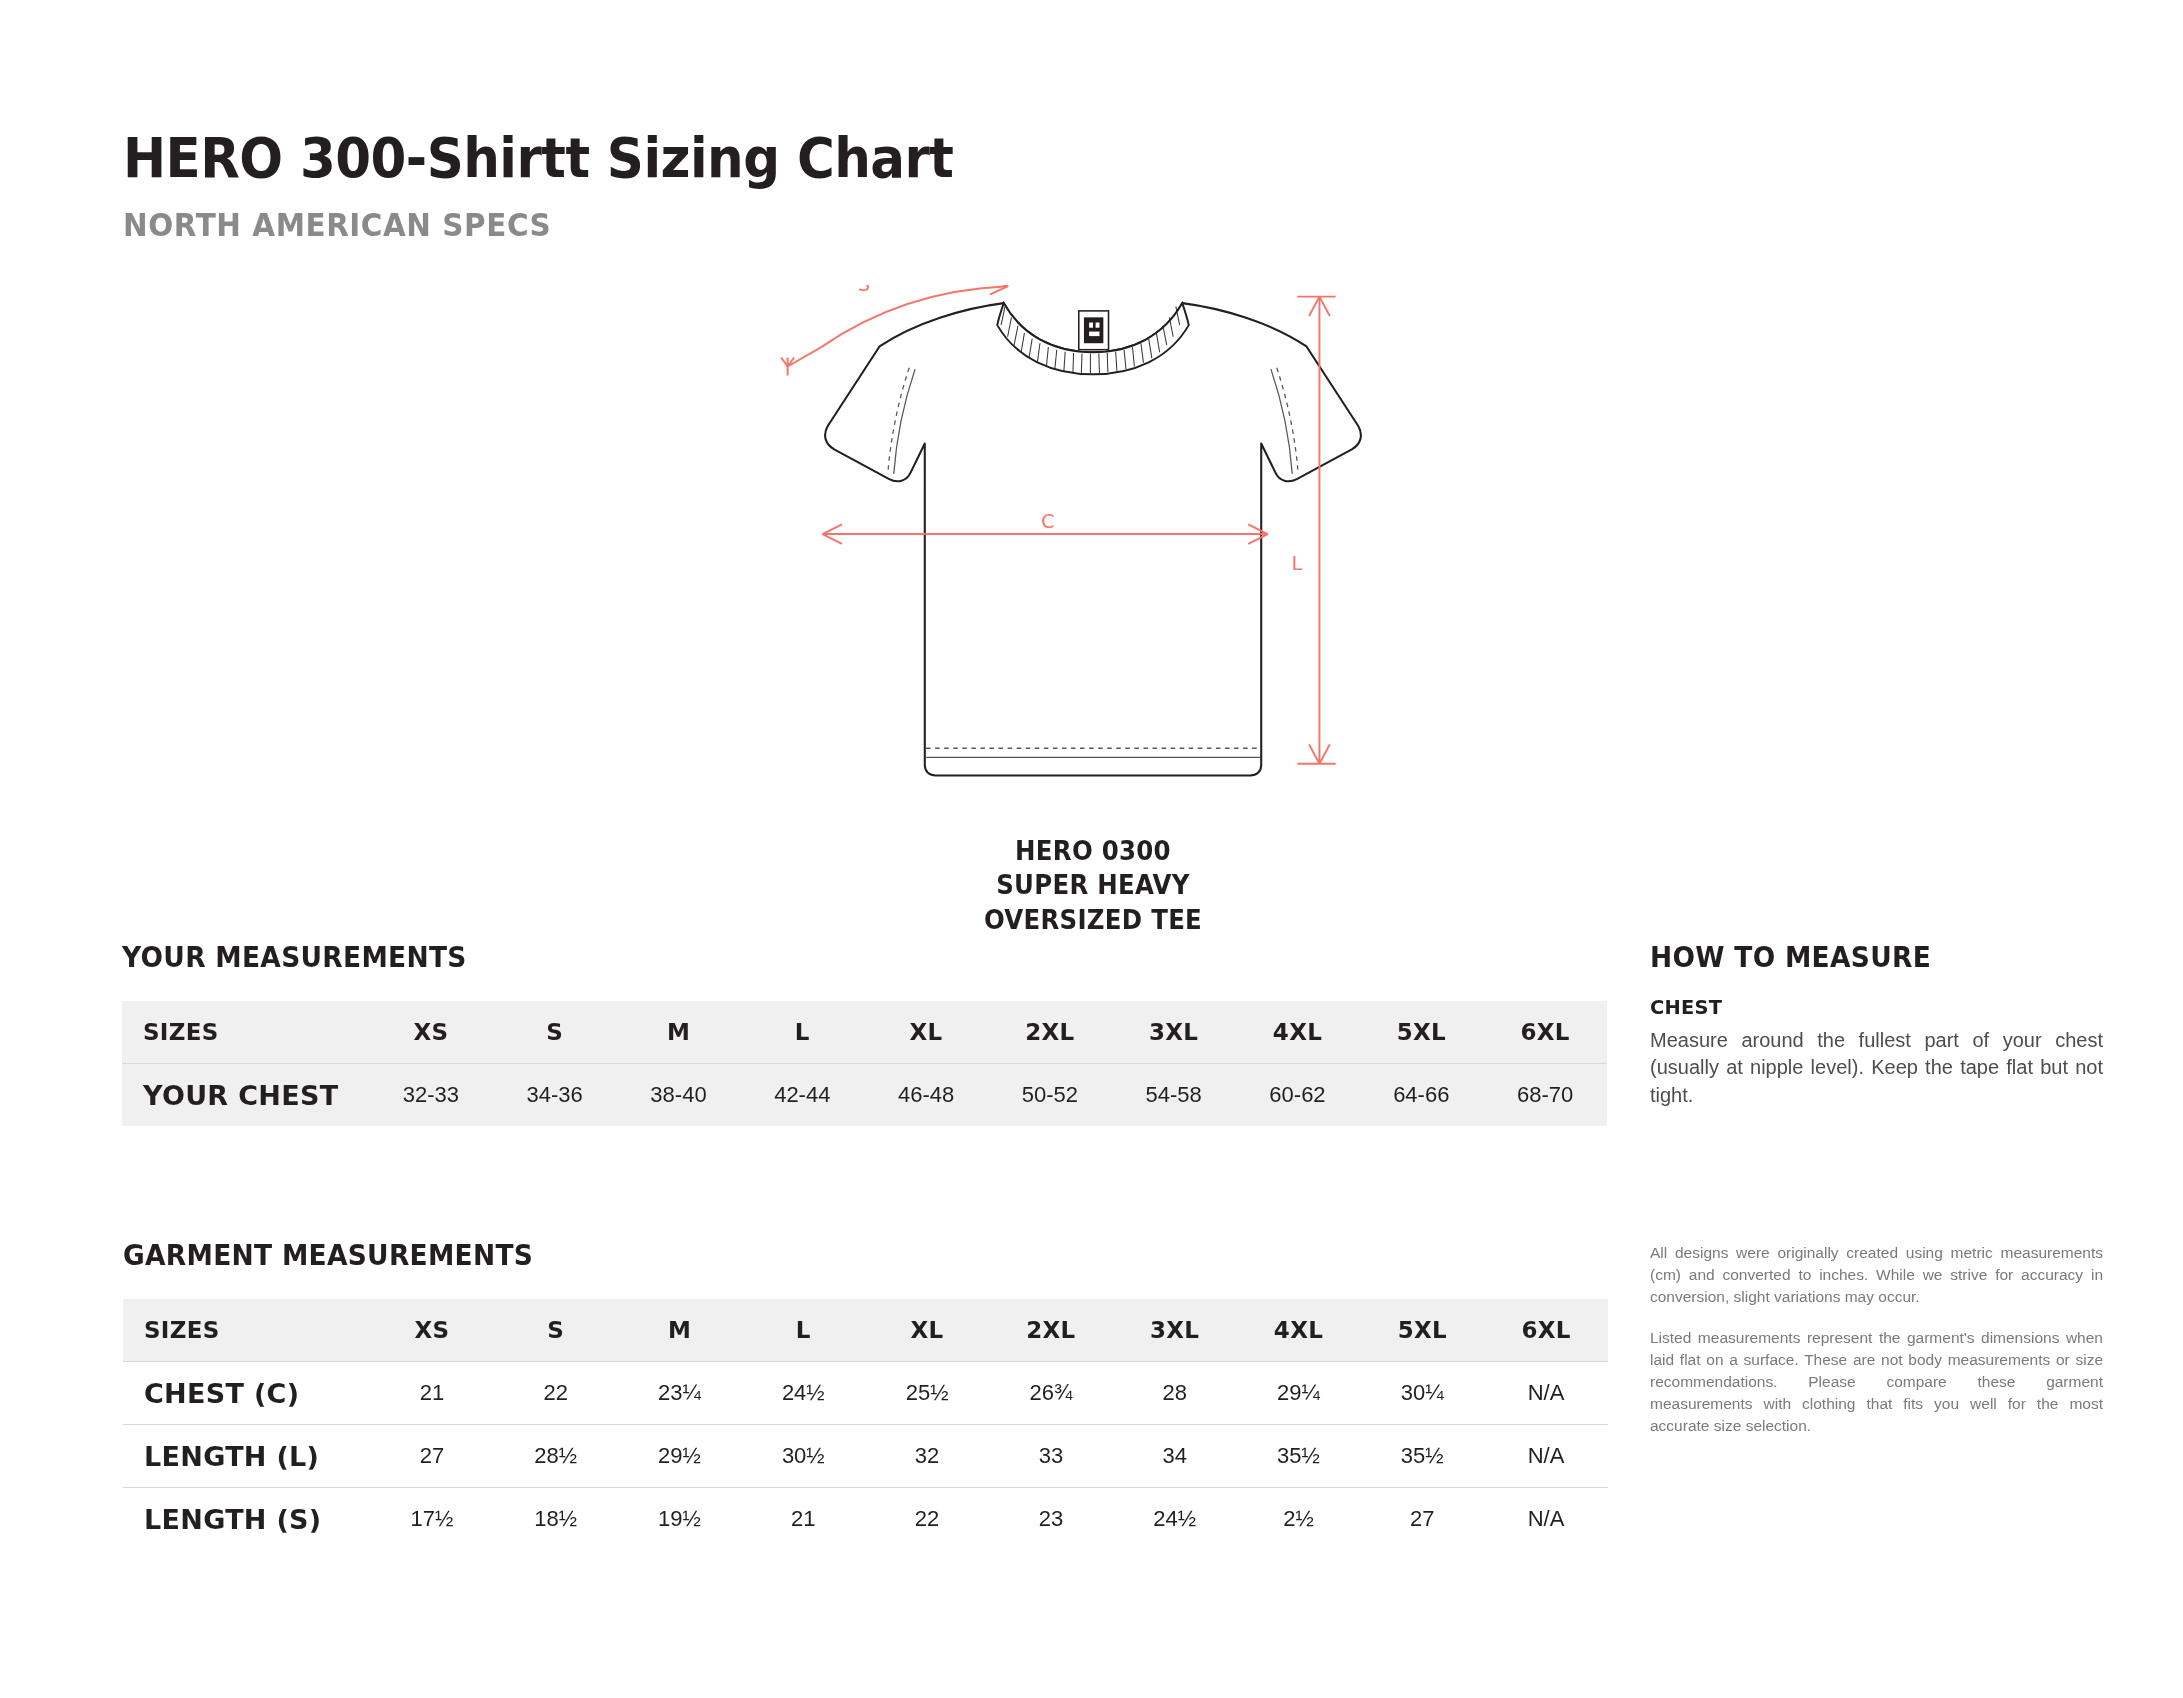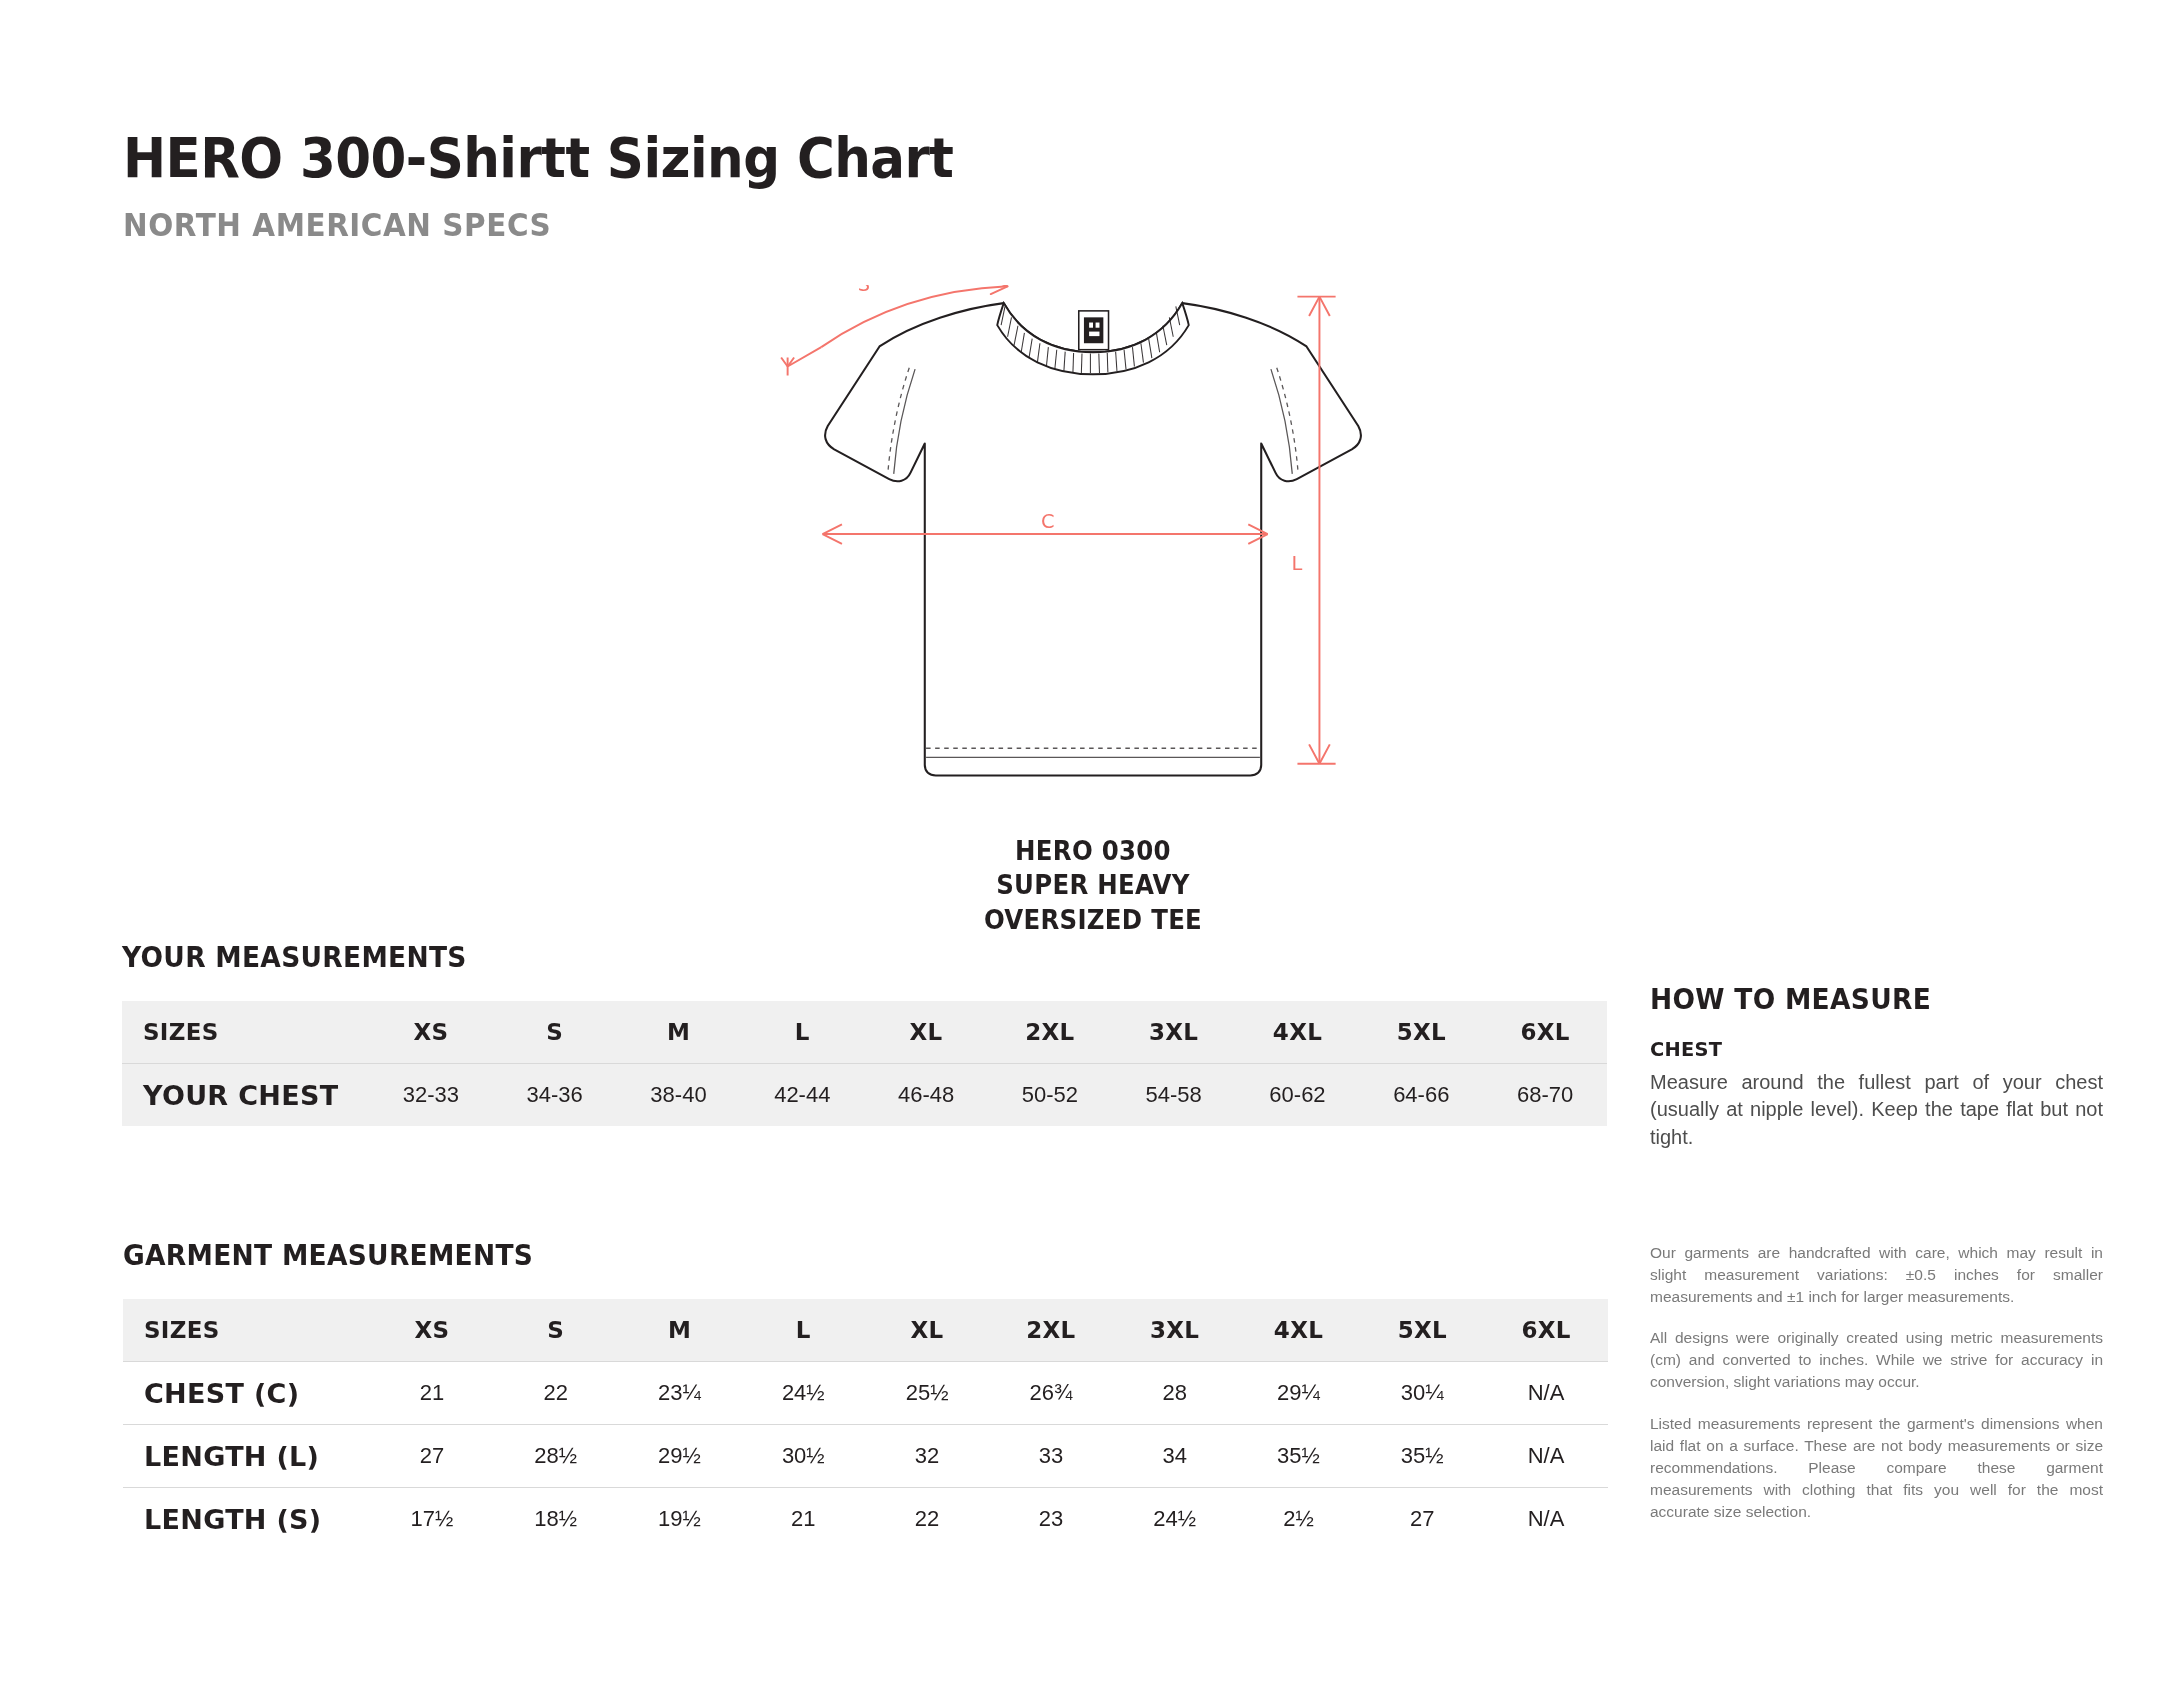--- a/index.html
+++ b/index.html
@@ -128,21 +128,21 @@
     left: 123px;
     top: 1239px;
     width: 1485px;
   }
   #garment-measurements-block table { margin-top: 27px; }
 
   
   .right-col {
     position: absolute;
     left: 1650px;
-    top: 983px;
+    top: 941px;
     width: 453px;
   }
   .how-to-heading {
     font-family: "DejaVu Sans", sans-serif;
     font-size: 28.5px;
     font-weight: 700;
     letter-spacing: 0.3px;
     color: #231f20;
     transform: scaleX(0.93);
     transform-origin: left center;
@@ -392,19 +392,18 @@
     </table>
   </div>
 
   <div class="right-col">
     <div class="how-to-heading">HOW TO MEASURE</div>
     <div class="chest-label">CHEST</div>
     <div class="chest-text">Measure around the fullest part of your chest (usually at nipple level). Keep the tape flat but not tight.</div>
   </div>
 
   <div class="fineprint">
-    <p>Our garments are handcrafted with care, which may result in slight measurement variations: ±0.5 inches for smaller measurements and ±1 inch for larger measurements.</p>
     <p>All designs were originally created using metric measurements (cm) and converted to inches. While we strive for accuracy in conversion, slight variations may occur.</p>
     <p>Listed measurements represent the garment's dimensions when laid flat on a surface. These are not body measurements or size recommendations. Please compare these garment measurements with clothing that fits you well for the most accurate size selection.</p>
   </div>
 
 </div>
 
 
 </body></html>

